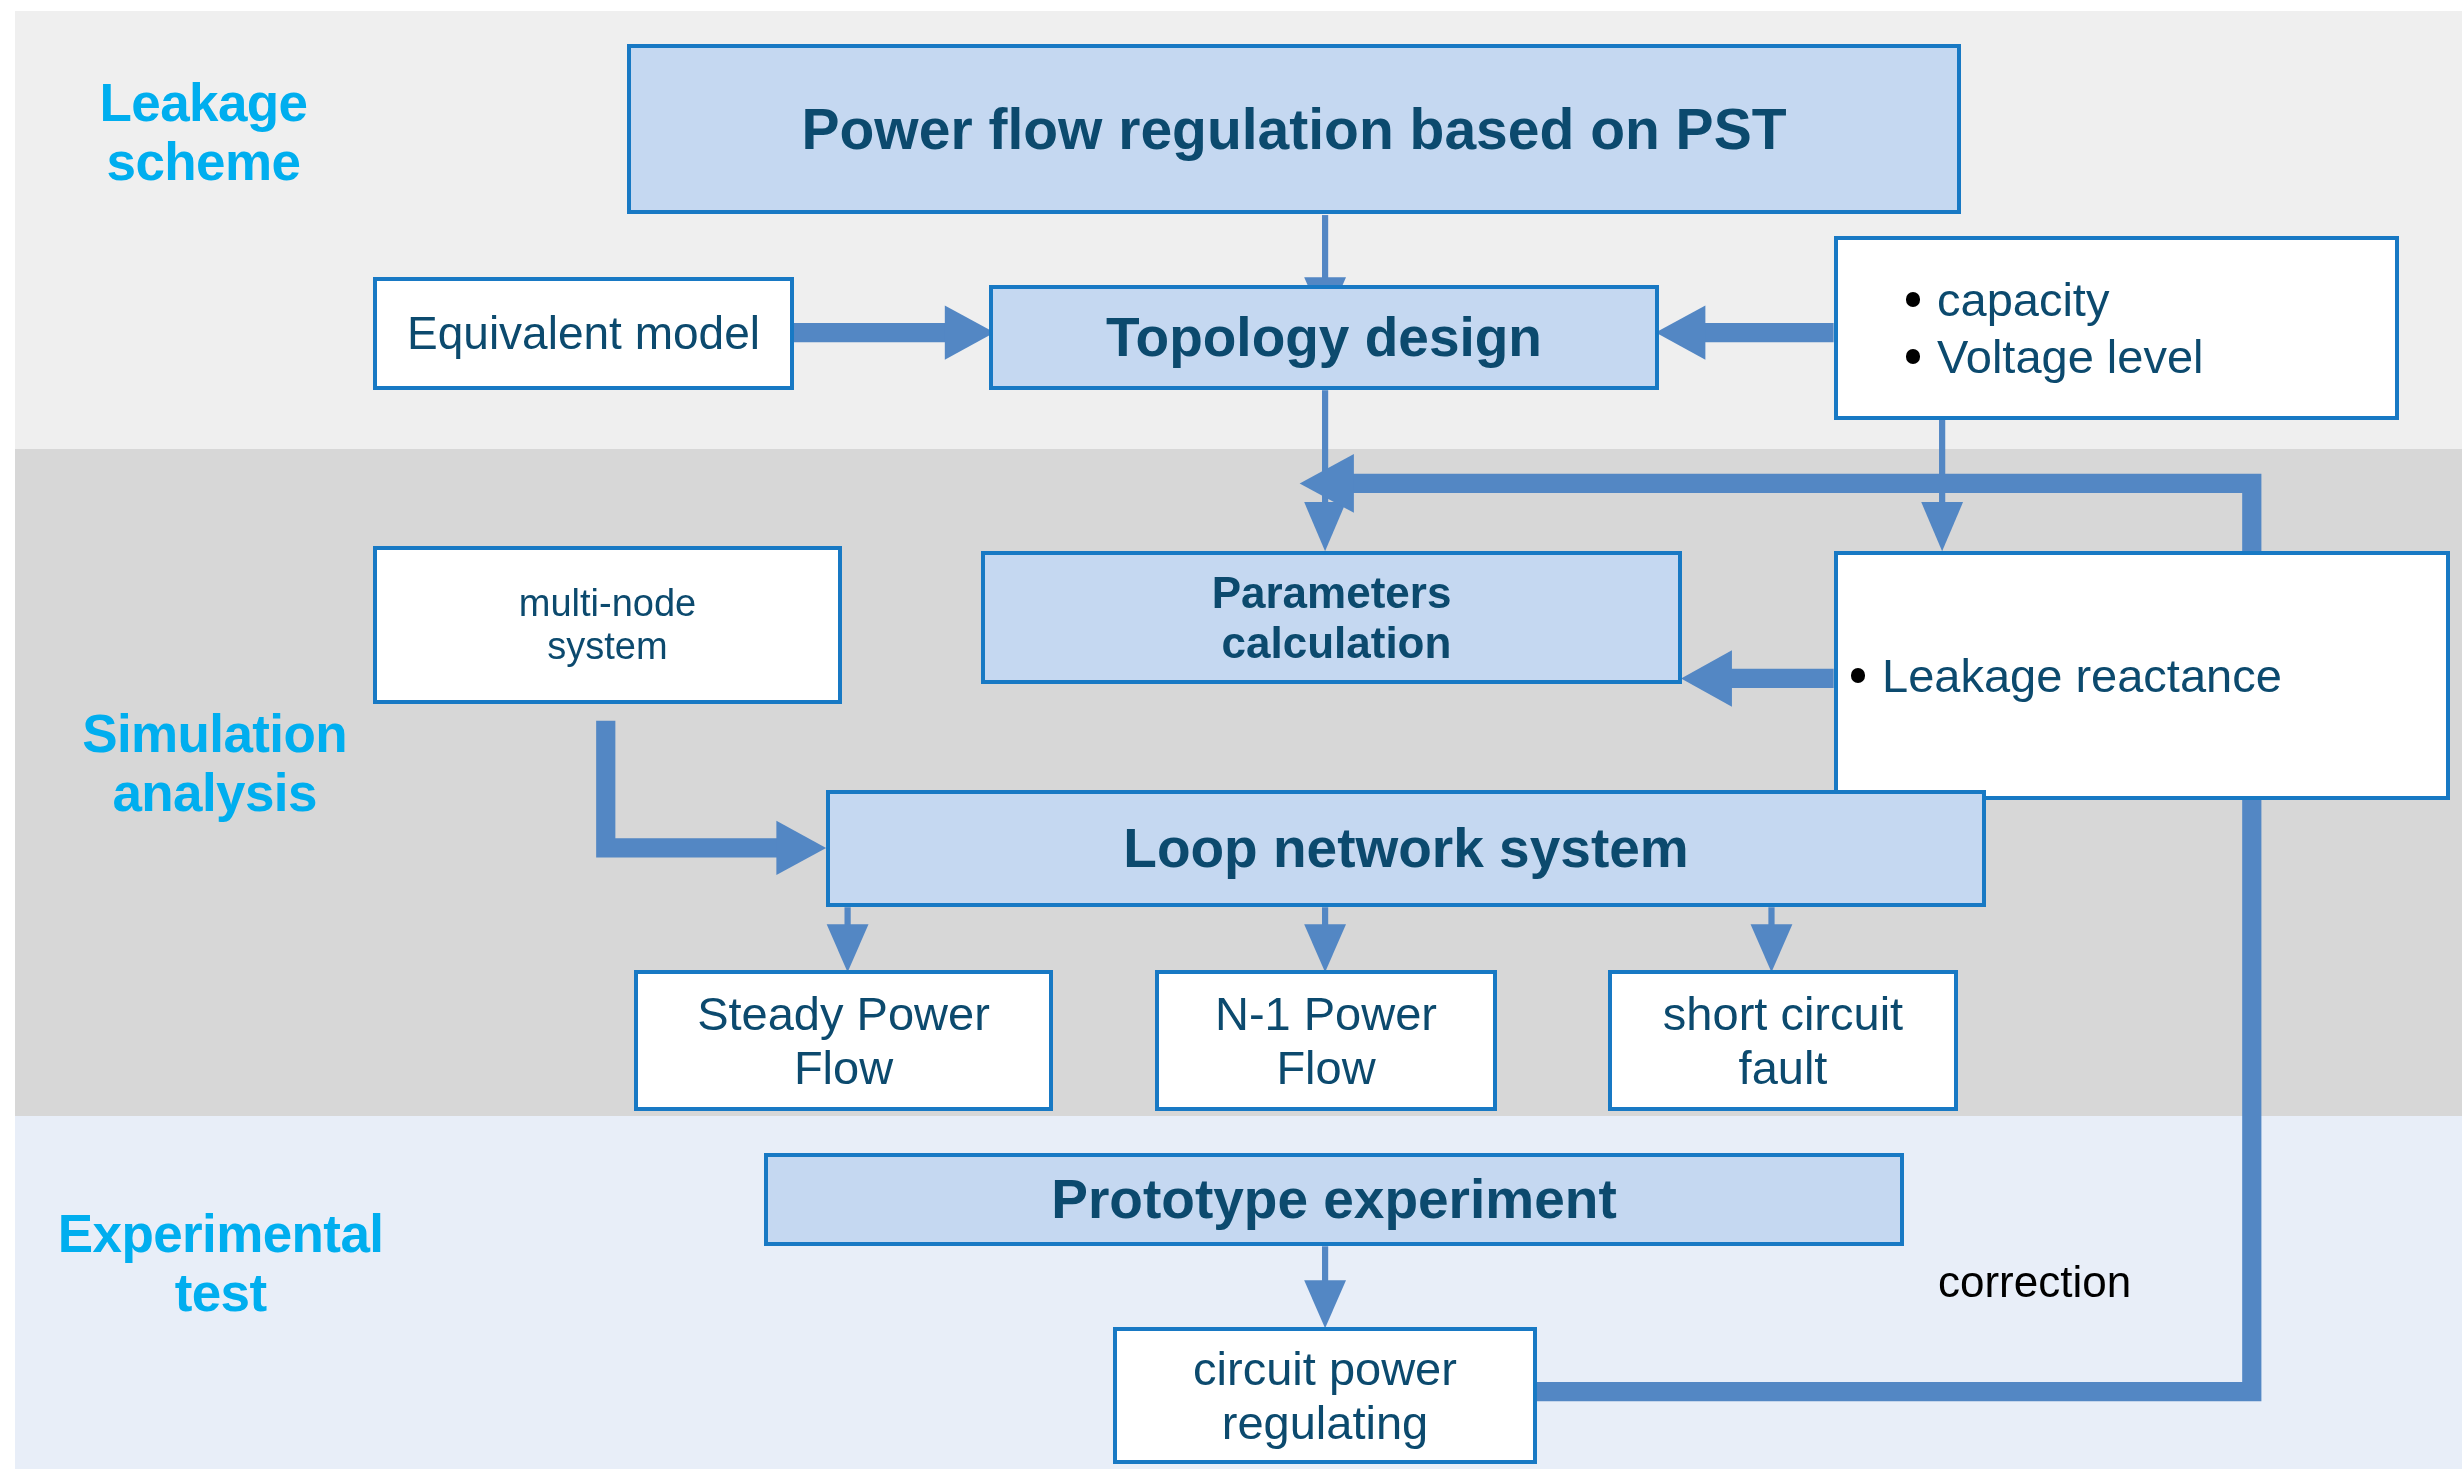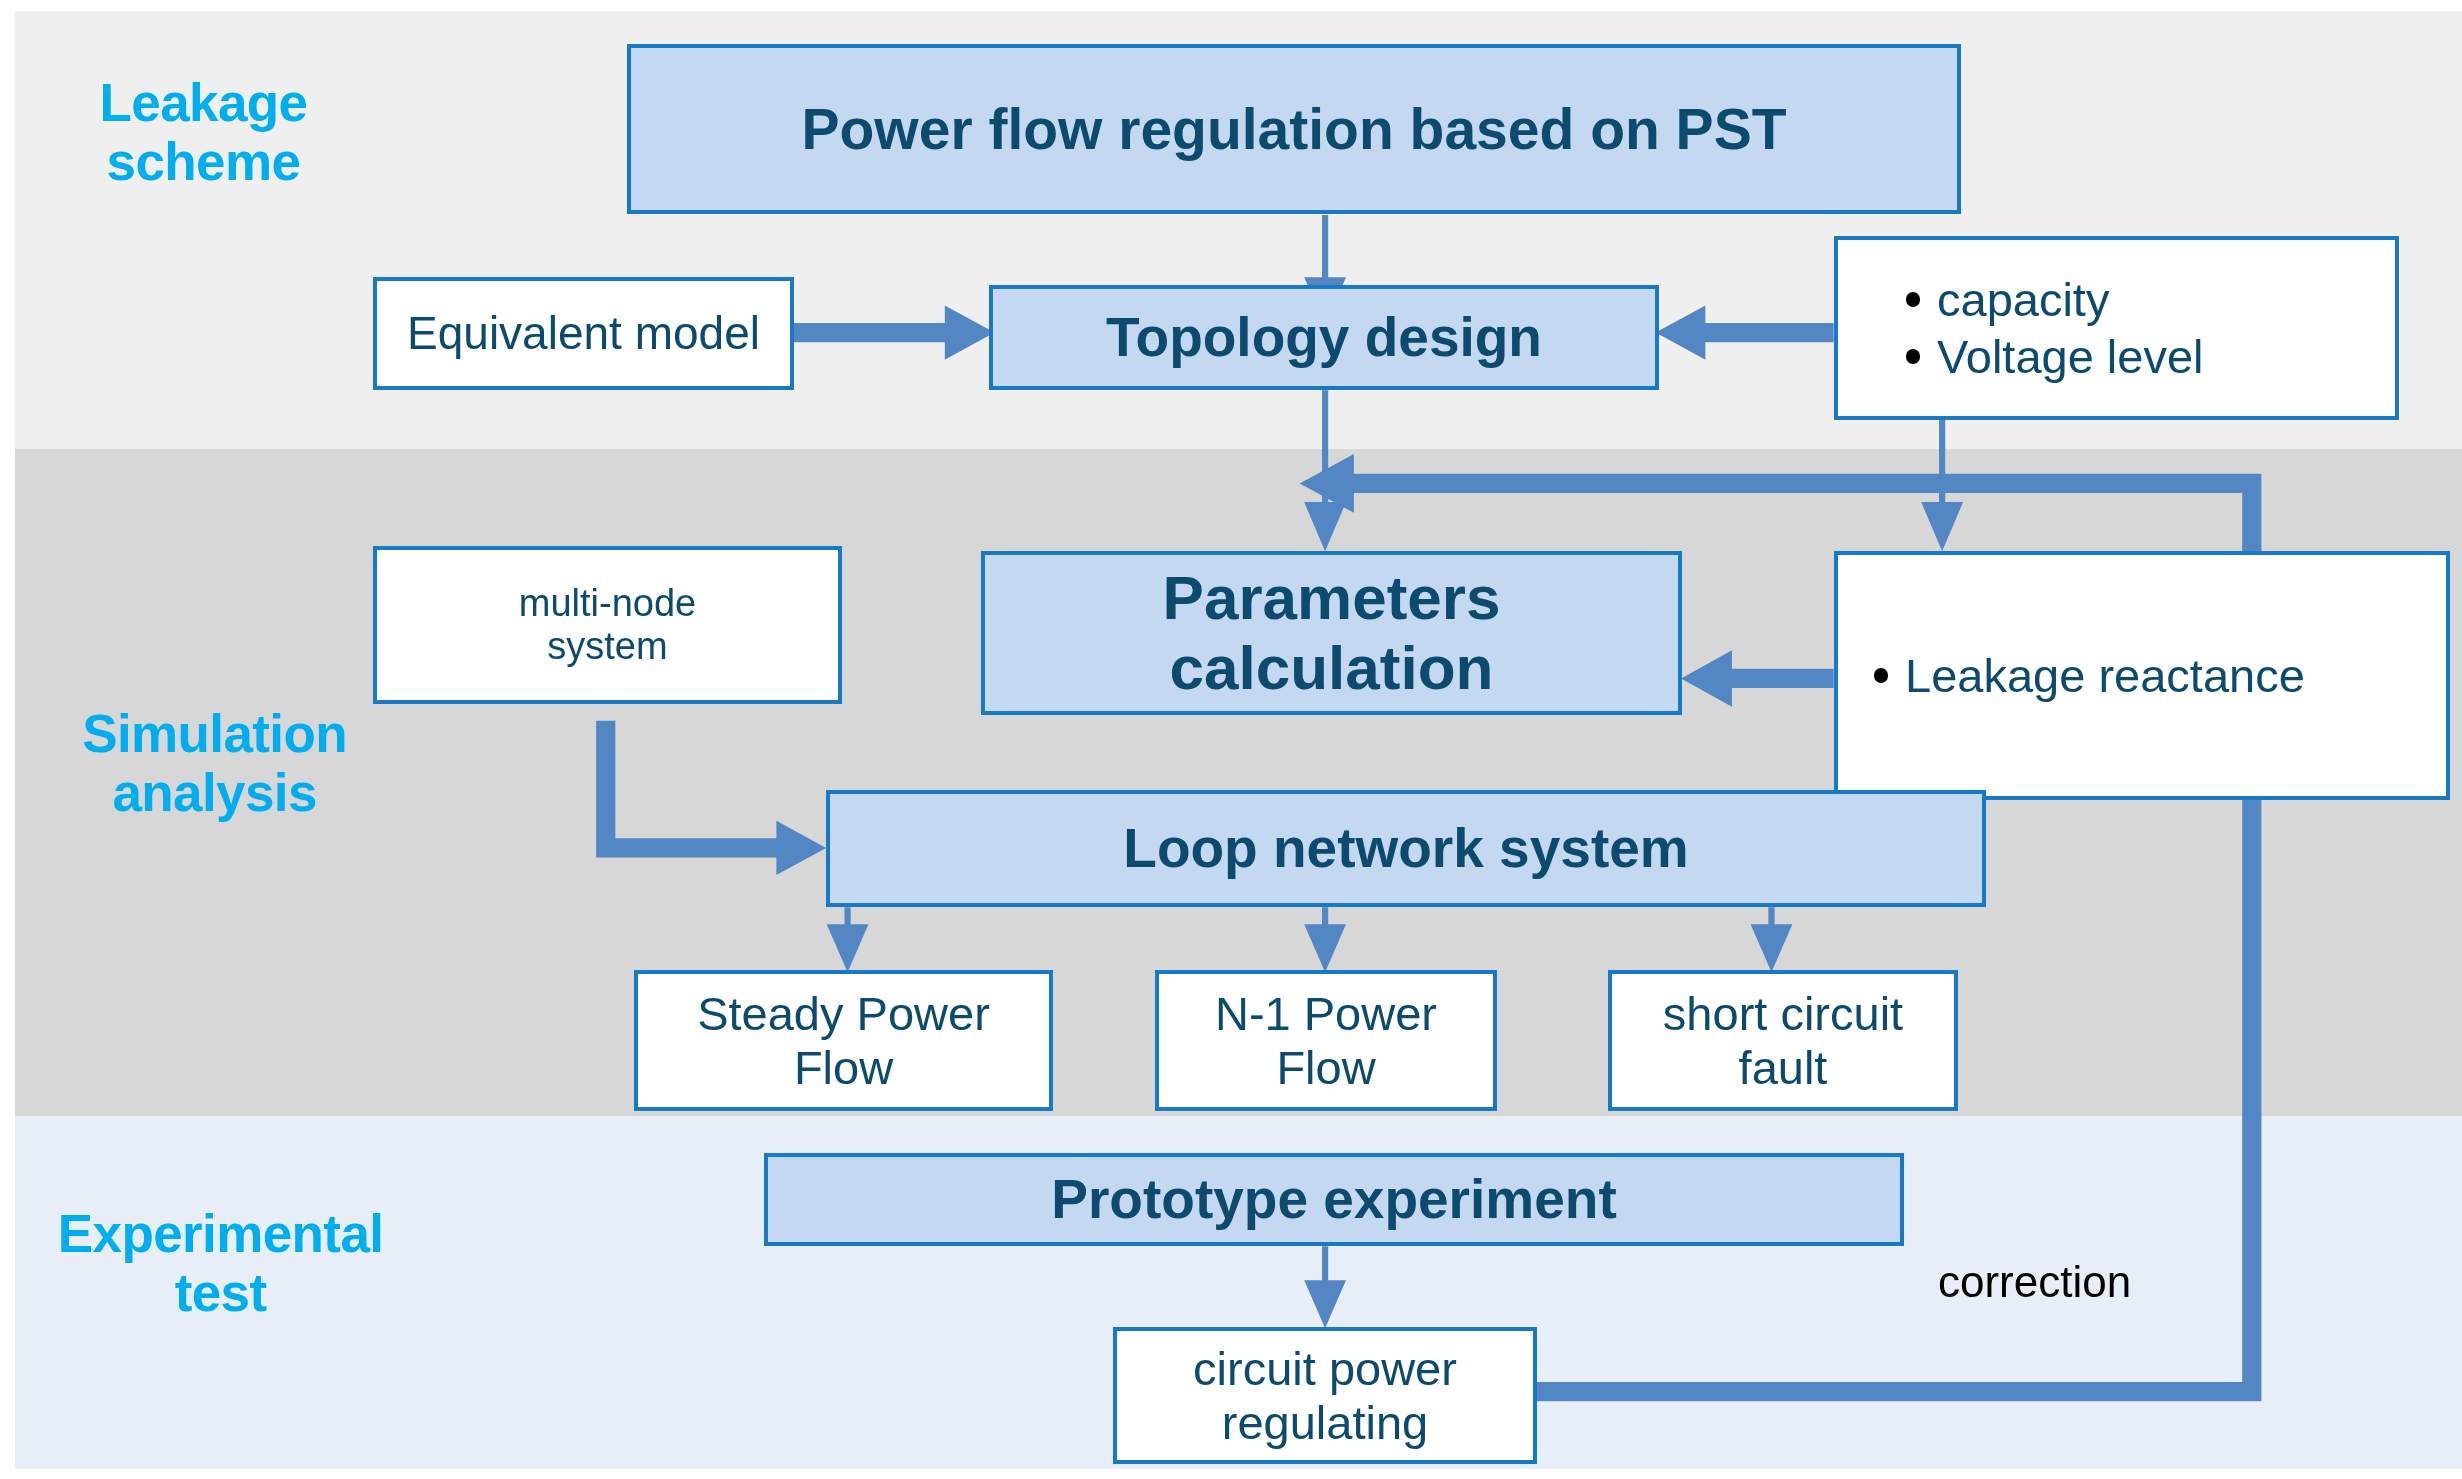--- a/index.html
+++ b/index.html
@@ -174,30 +174,30 @@
     </div>
   </div>
 
   <div class="node" style="left:373px;top:546px;width:469px;height:158px;font-size:38px;">
     <div>
       <div>multi-node</div>
       <div>system</div>
     </div>
   </div>
 
-  <div class="node filled" style="left:981px;top:551px;width:701px;height:164px;font-size:62px;">
+  <div class="node filled" style="left:981px;top:551px;width:701px;height:133px;font-size:44px;text-align:right;">
     <div>
       <div>Parameters</div>
       <div>calculation</div>
     </div>
   </div>
 
   <div class="node" style="left:1834px;top:551px;width:616px;height:249px;font-size:47px;">
     <div class="bullets">
-      <ul style="padding-left:31px;">
+      <ul style="padding-left:8px;">
         <li><span>Leakage reactance</span></li>
       </ul>
     </div>
   </div>
 
   <div class="node filled" style="left:826px;top:790px;width:1160px;height:117px;font-size:55px;">
     <span>Loop network system</span>
   </div>
 
   <div class="node" style="left:634px;top:970px;width:419px;height:141px;font-size:47px;">

